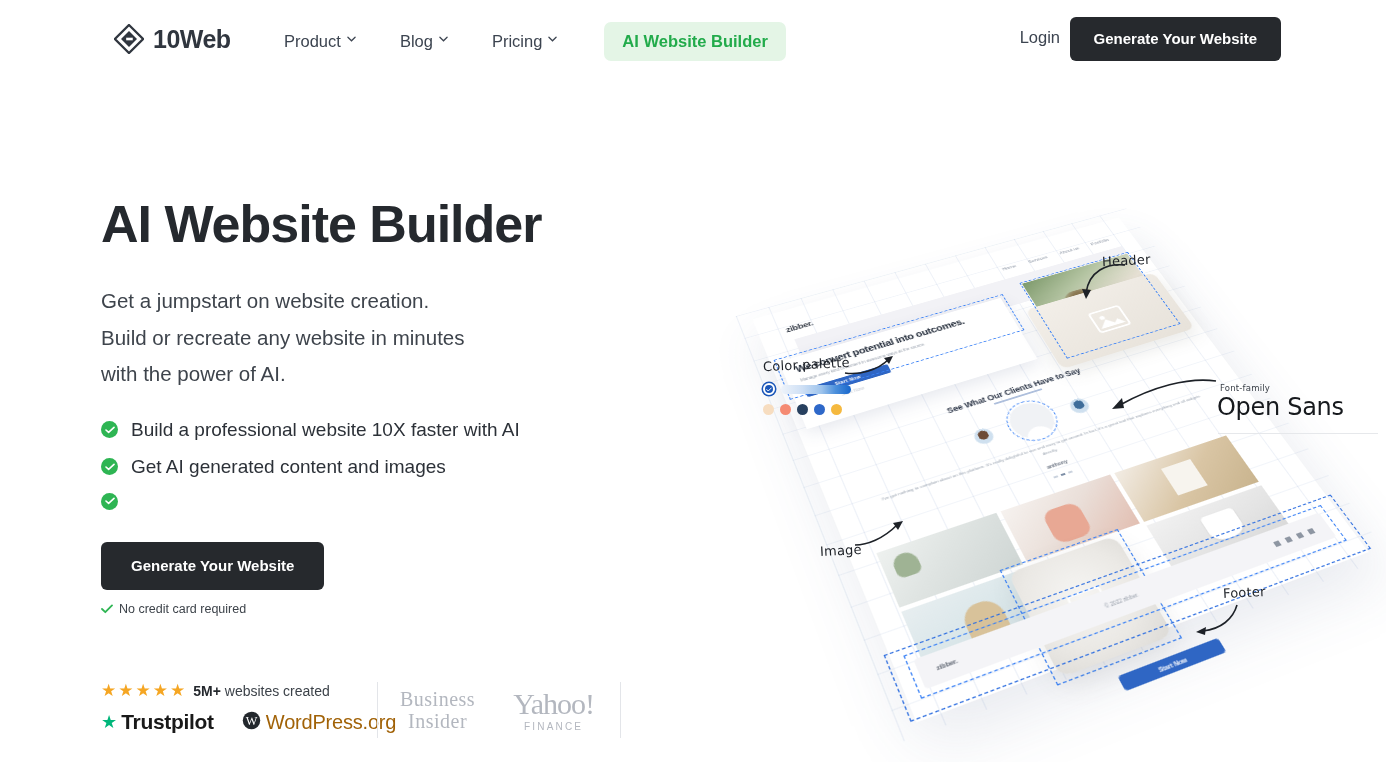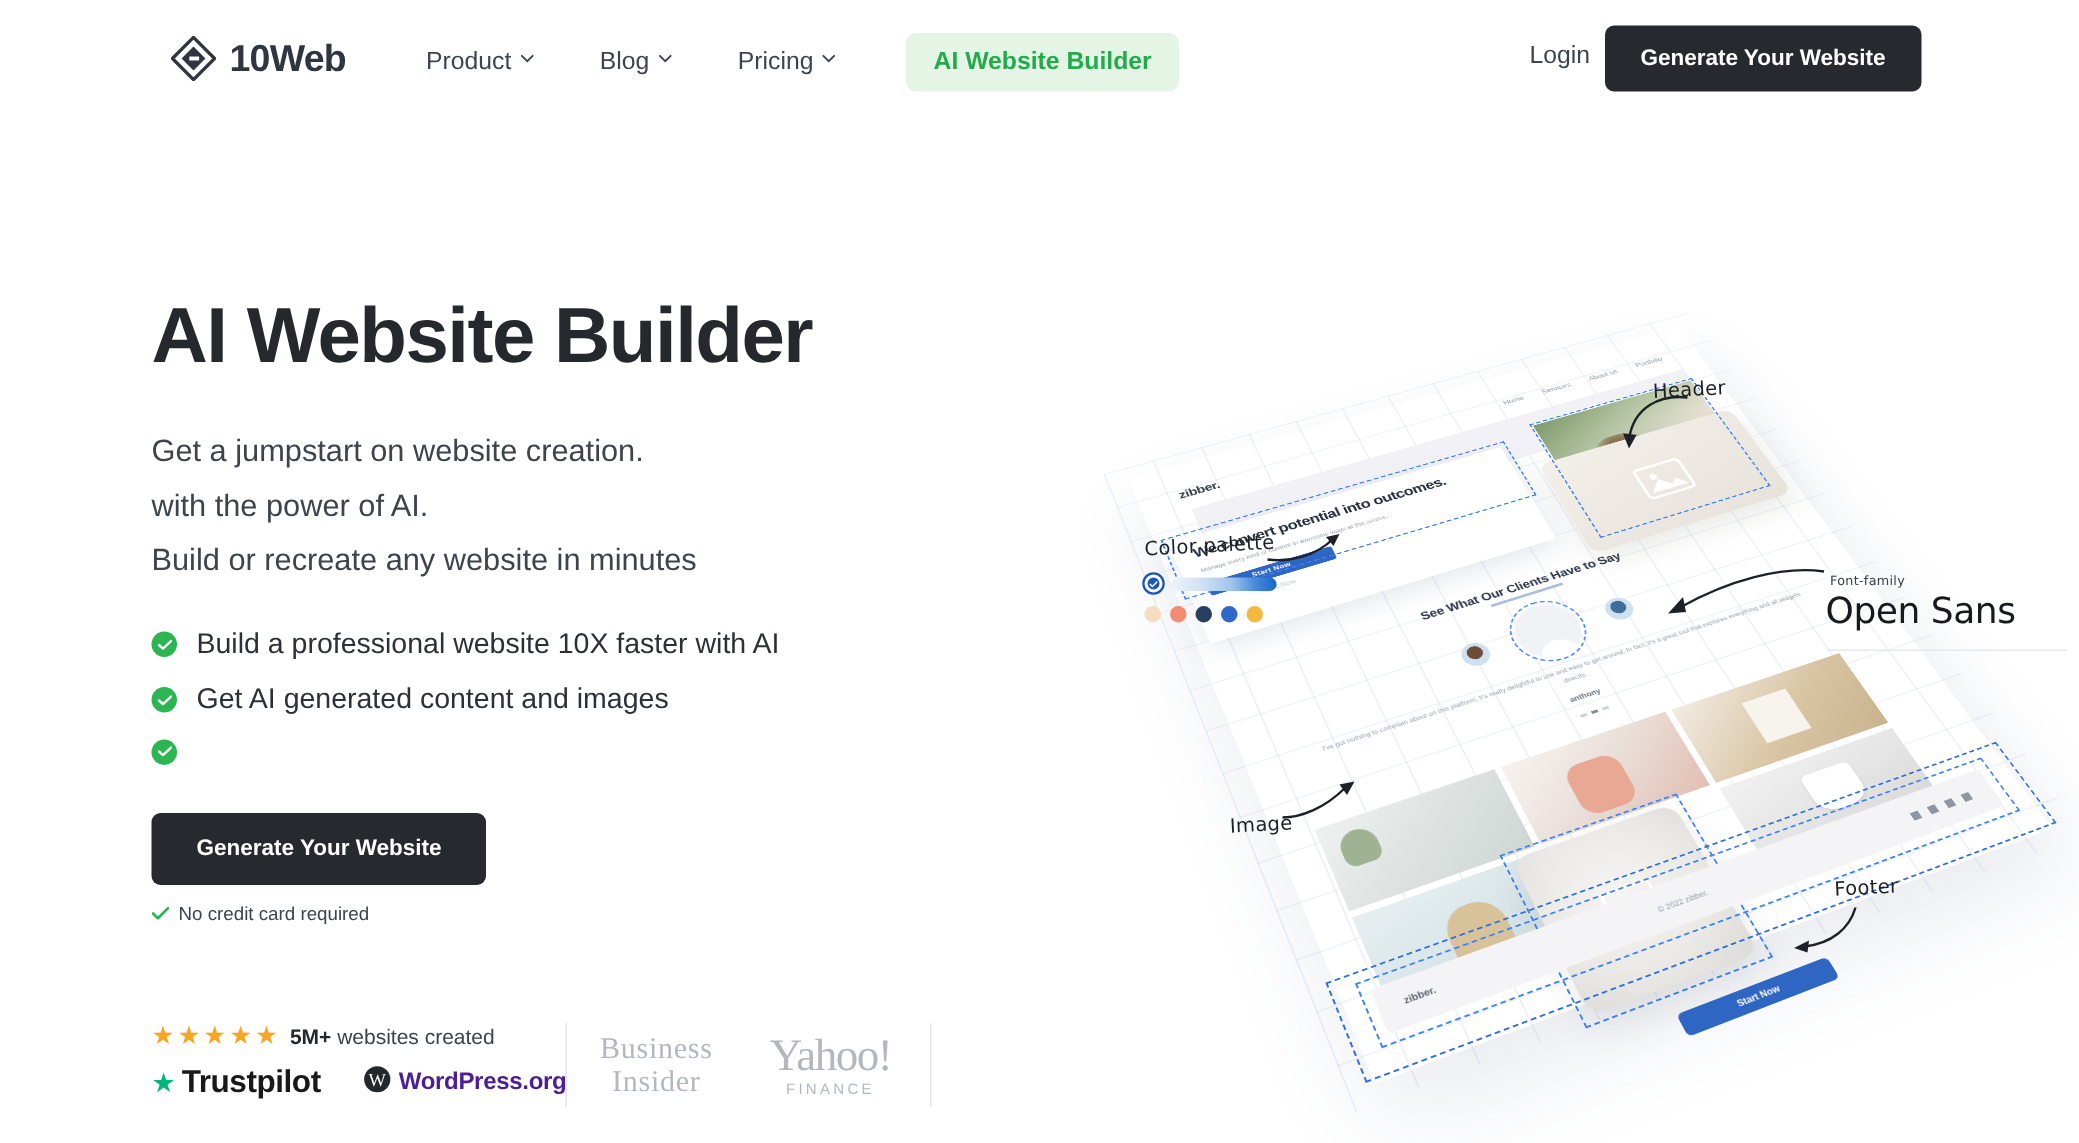--- a/index.html
+++ b/index.html
@@ -108,21 +108,21 @@
   .stars { display: flex; gap: 2px; }
   .star { color: #f5a623; font-size: 17px; line-height: 1; }
   .sp-count { font-size: 14px; color: #3c4249; }
   .sp-count b { font-weight: bold; color: #24282d; }
   .sp-badges { display: flex; align-items: center; gap: 0; }
   .tp-badge { display: flex; align-items: center; gap: 4px; padding-right: 14px; }
   .tp-star { color: #00b67a; font-size: 18px; line-height: 1; }
   .tp-name { font-size: 21px; font-weight: bold; color: #191919; letter-spacing: -0.3px; }
   .sep-v { width: 1px; height: 20px; background: #d8dbe0; }
   .wp-badge { display: flex; align-items: center; gap: 5px; padding-left: 14px; }
-  .wp-name { font-size: 16px; font-weight: bold; color: #4c1d95; letter-spacing: -0.2px; }
+  .wp-name { font-size: 20px; font-weight: normal; color: #a16207; letter-spacing: -0.2px; }
   .sp-divider { width: 1px; height: 56px; background: #e3e5e9; margin: 0 22px 0 8px; }
   .press-logos { display: flex; align-items: center; gap: 38px; padding-top: 6px; }
   .bi-logo {
     font-family: "Liberation Serif", serif;
     font-size: 20px; color: #b3b7bf; line-height: 1.12;
     letter-spacing: 0.5px; text-align: center;
   }
   .bi-logo span { display: block; }
   .yh-logo { text-align: center; color: #b3b7bf; }
   .yh-main { font-family: "Liberation Serif", serif; font-size: 30px; letter-spacing: -1px; line-height: 1; }
@@ -339,22 +339,22 @@
 
     <div class="login-link">Login</div>
     <button class="header-cta">Generate Your Website</button>
   </div>
 
   <div class="hero-left">
     <h1 class="hero-title">AI Website Builder</h1>
 
     <div class="hero-sub">
       <div>Get a jumpstart on website creation.</div>
+      <div>Build or recreate any website in minutes</div>
       <div>with the power of AI.</div>
-      <div>Build or recreate any website in minutes</div>
     </div>
 
     <ul class="feature-list">
       <li class="feature-item">
         <span class="check-circle">
           <svg width="10" height="8" viewBox="0 0 10 8">
               <path d="M1 4 L3.6 6.4 L9 1.4" fill="none" stroke="#fff" stroke-width="1.6" stroke-linecap="round" stroke-linejoin="round"></path>
             </svg>
         </span>
         <span>Build a professional website 10X faster with AI</span>

